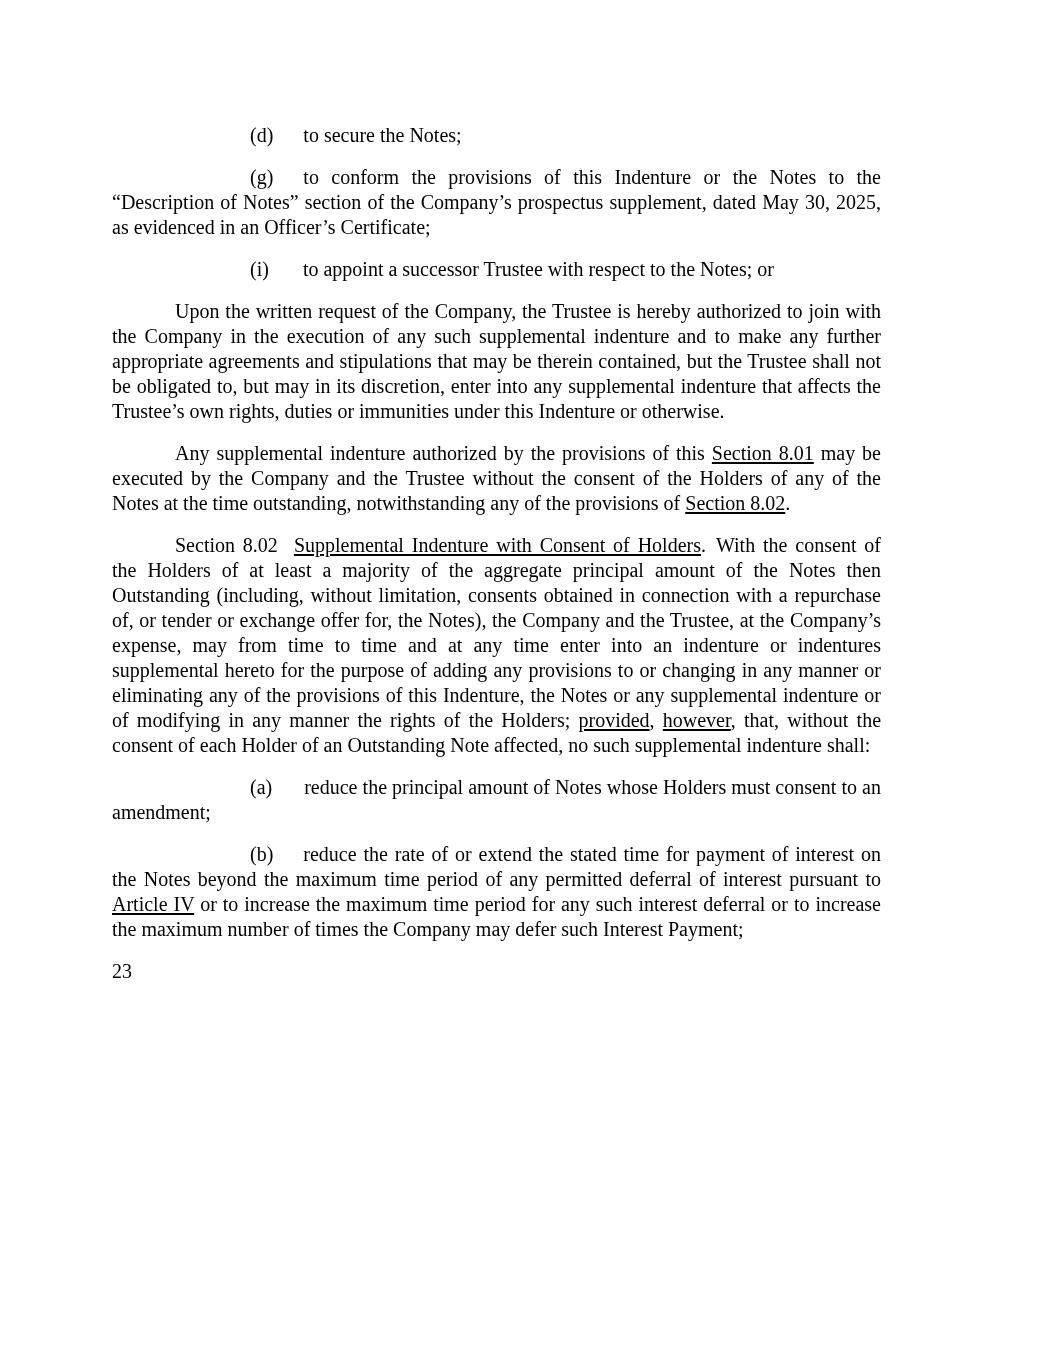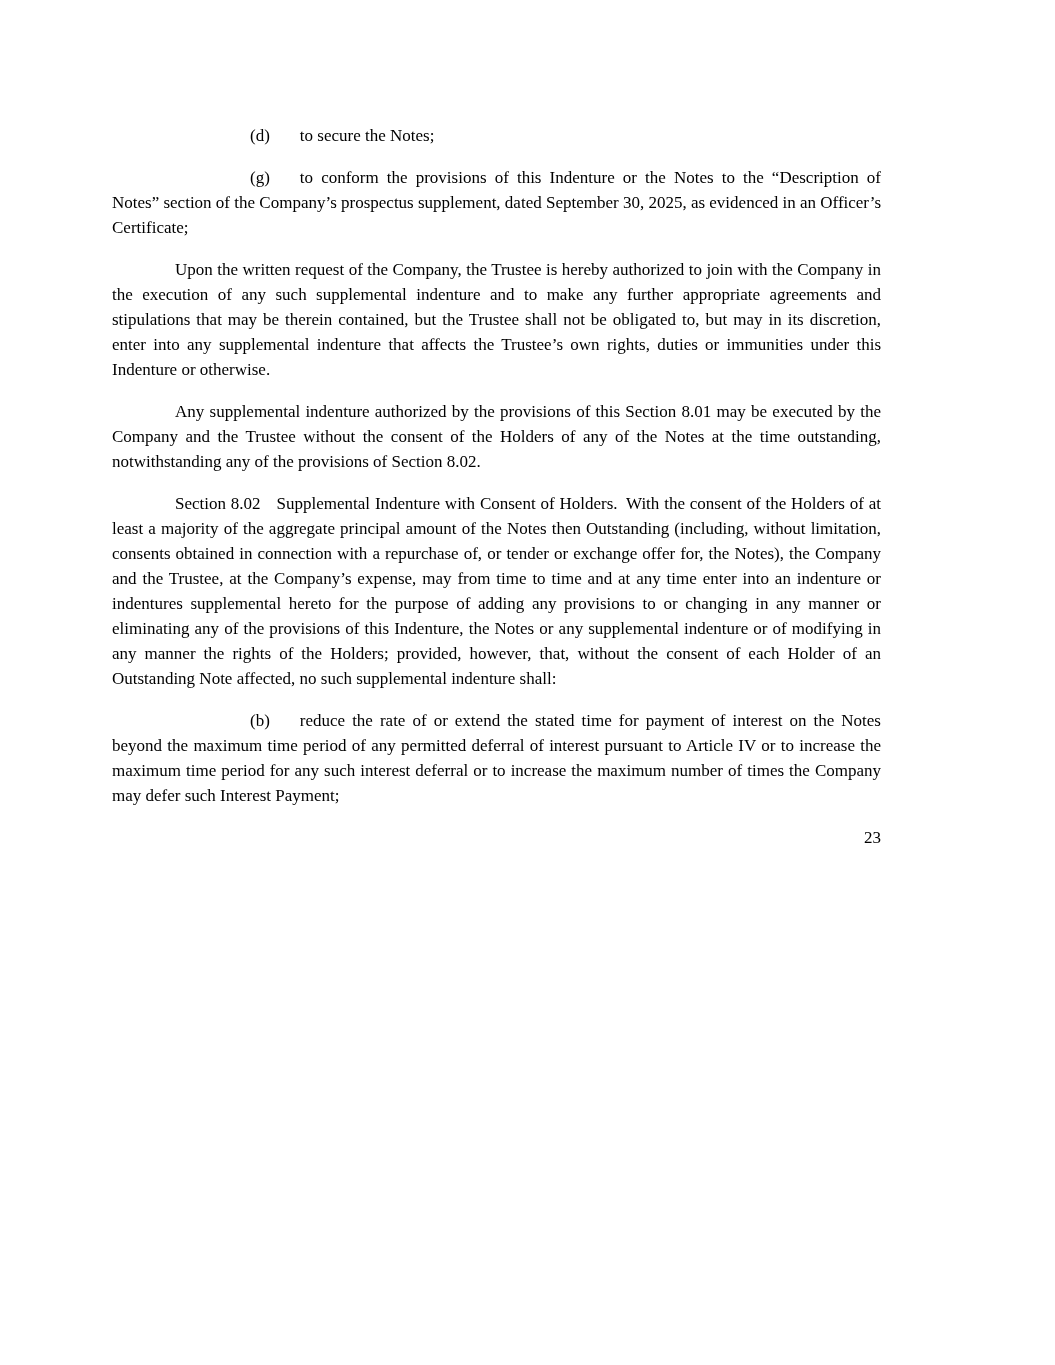--- a/index.html
+++ b/index.html
@@ -3,45 +3,47 @@
 <meta charset="utf-8">
 <style>
   html, body { margin: 0; padding: 0; background: #ffffff; }
   .page {
     width: 998px;
     height: 1365px;
     box-sizing: border-box;
     background: #ffffff;
     color: #000000;
     font-family: "Liberation Serif", "DejaVu Serif", serif;
-    font-size: 17px;
+    font-size: 20px;
     line-height: 25px;
     padding: 123px 117px 7px 112px;
     position: relative;
     overflow: hidden;
   }
   .content p {
     margin: 0 0 17px 0;
     text-align: justify;
   }
   .content p.item { text-indent: 138px; }
   .content p.body { text-indent: 63px; }
   .gap { display: inline-block; height: 1px; }
-  .u { text-underline-offset: 2px; }
+  .u { text-decoration: underline; text-underline-offset: 2px; }
   .pageno {
-    text-align: right;
+    text-align: left;
     margin-top: 8px;
   }
 </style>
 </head>
 <body>
 
 <div class="page">
   <div class="content">
     <p class="item"><span>(d)</span><span class="gap" style="width: 30px;"></span><span>to secure the Notes;</span></p>
-    <p class="item"><span>(g)</span><span class="gap" style="width: 30px;"></span><span>to conform the provisions of this Indenture or the Notes to the “Description of Notes” section of the Company’s prospectus supplement, dated September 30, 2025, as evidenced in an Officer’s Certificate;</span></p>
+    <p class="item"><span>(g)</span><span class="gap" style="width: 30px;"></span><span>to conform the provisions of this Indenture or the Notes to the “Description of Notes” section of the Company’s prospectus supplement, dated May 30, 2025, as evidenced in an Officer’s Certificate;</span></p>
+    <p class="item"><span>(i)</span><span class="gap" style="width: 34px;"></span><span>to appoint a successor Trustee with respect to the Notes; or</span></p>
     <p class="body"><span>Upon the written request of the Company, the Trustee is hereby authorized to join with the Company in the execution of any such supplemental indenture and to make any further appropriate agreements and stipulations that may be therein contained, but the Trustee shall not be obligated to, but may in its discretion, enter into any supplemental indenture that affects the Trustee’s own rights, duties or immunities under this Indenture or otherwise.</span></p>
     <p class="body"><span>Any supplemental indenture authorized by the provisions of this </span><span class="u">Section 8.01</span><span> may be executed by the Company and the Trustee without the consent of the Holders of any of the Notes at the time outstanding, notwithstanding any of the provisions of </span><span class="u">Section 8.02</span><span>.</span></p>
     <p class="body"><span>Section 8.02</span><span class="gap" style="width: 16px;"></span><span class="u">Supplemental Indenture with Consent of Holders</span><span>. With the consent of the Holders of at least a majority of the aggregate principal amount of the Notes then Outstanding (including, without limitation, consents obtained in connection with a repurchase of, or tender or exchange offer for, the Notes), the Company and the Trustee, at the Company’s expense, may from time to time and at any time enter into an indenture or indentures supplemental hereto for the purpose of adding any provisions to or changing in any manner or eliminating any of the provisions of this Indenture, the Notes or any supplemental indenture or of modifying in any manner the rights of the Holders; </span><span class="u">provided</span><span>, </span><span class="u">however</span><span>, that, without the consent of each Holder of an Outstanding Note affected, no such supplemental indenture shall:</span></p>
+    <p class="item"><span>(a)</span><span class="gap" style="width: 32px;"></span><span>reduce the principal amount of Notes whose Holders must consent to an amendment;</span></p>
     <p class="item"><span>(b)</span><span class="gap" style="width: 30px;"></span><span>reduce the rate of or extend the stated time for payment of interest on the Notes beyond the maximum time period of any permitted deferral of interest pursuant to </span><span class="u">Article IV</span><span> or to increase the maximum time period for any such interest deferral or to increase the maximum number of times the Company may defer such Interest Payment;</span></p>
   </div>
   <div class="pageno">23</div>
 </div>
 
 </body></html>

